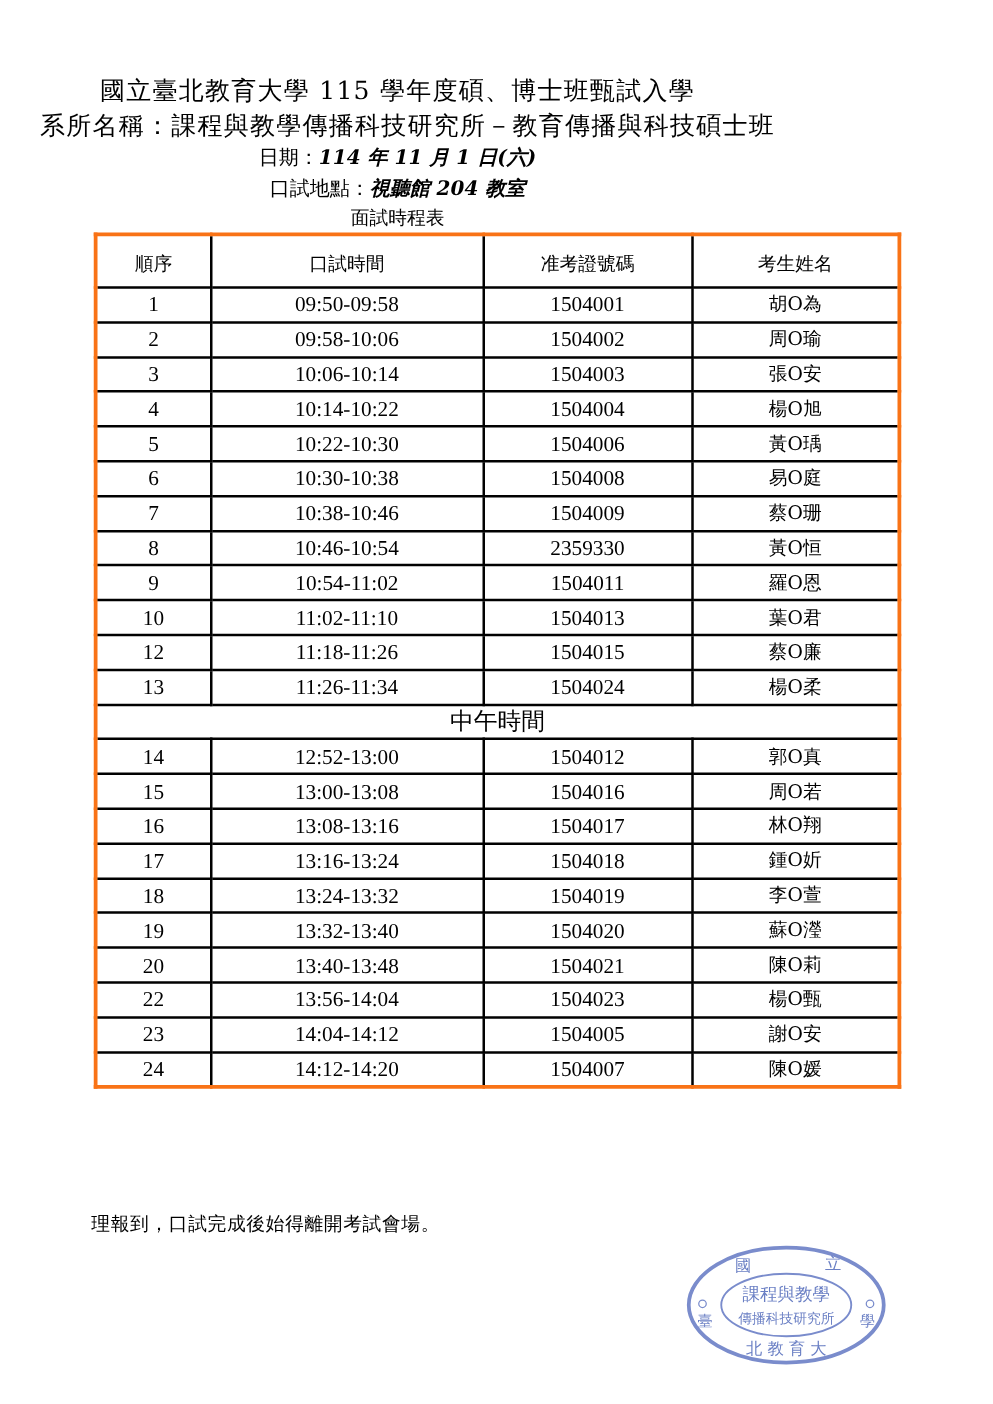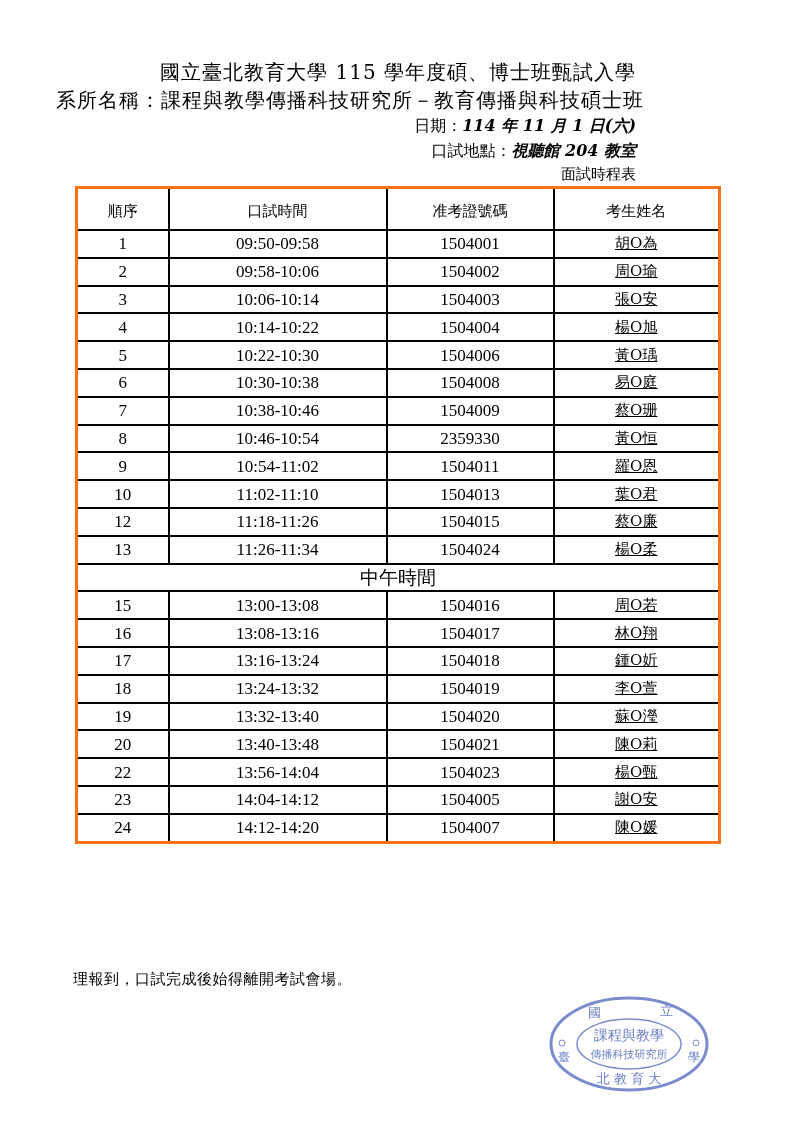--- a/index.html
+++ b/index.html
@@ -12,21 +12,21 @@
       height: 1123px;
       position: relative;
       overflow: hidden;
       font-family: "DejaVu Serif", "Liberation Serif", serif;
       color: #000;
     }
     .header {
       position: absolute;
       left: 0;
       width: 636px;
-      text-align: right;
+      text-align: center;
     }
     .title1 {
       top: 60px;
       font-size: 20px;
       line-height: 24px;
       letter-spacing: 1px;
     }
     .title2 {
       top: 88px;
       left: 8px;
@@ -76,21 +76,20 @@
       height: 36px;
       padding-top: 4px;
       font-size: 15px;
     }
     table.schedule td.time, table.schedule td.id, table.schedule td.seq {
       font-family: "Liberation Serif", "DejaVu Serif", serif;
       font-size: 17px;
     }
     table.schedule td.name {
       font-size: 15px;
-      text-decoration: underline;
     }
     col.c1 { width: 92px; }
     col.c2 { width: 218px; }
     col.c3 { width: 167px; }
     col.c4 { width: 166px; }
     .note {
       position: absolute;
       left: 73px;
       top: 966px;
       width: 650px;
@@ -208,20 +207,26 @@
         <td class="name">楊O柔</td>
       </tr>
     </tbody>
   <tbody>
     <tr>
       <td colspan="4" style="font-size:19px;">中午時間</td>
     </tr>
   </tbody>
   <tbody id="tbody-afternoon">
       <tr>
+        <td class="seq">14</td>
+        <td class="time">12:52-13:00</td>
+        <td class="id">1504012</td>
+        <td class="name">郭O真</td>
+      </tr>
+      <tr>
         <td class="seq">15</td>
         <td class="time">13:00-13:08</td>
         <td class="id">1504016</td>
         <td class="name">周O若</td>
       </tr>
       <tr>
         <td class="seq">16</td>
         <td class="time">13:08-13:16</td>
         <td class="id">1504017</td>
         <td class="name">林O翔</td>

